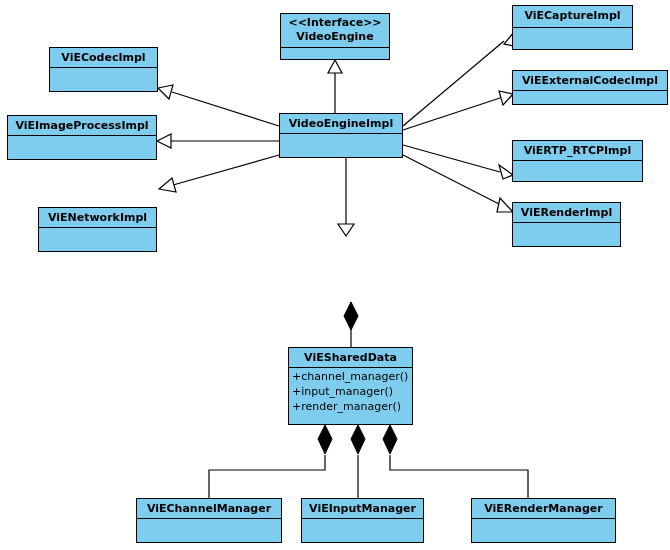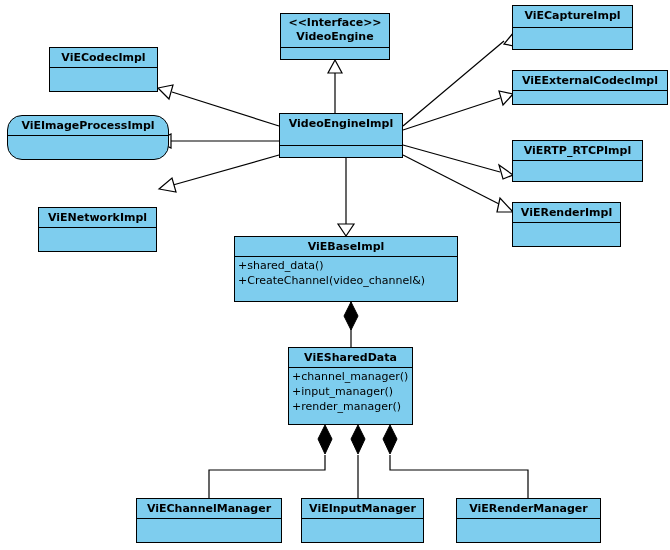--- a/index.html
+++ b/index.html
@@ -143,34 +143,34 @@
 
   <div class="uml-class" style="left:280px; top:13px; width:110px; height:47px;">
     <div class="uml-header two-line" style="height:34px;">
       <span class="stereo">&lt;&lt;Interface&gt;&gt;</span>
       <span class="cname">VideoEngine</span>
     </div>
     <div class="uml-body empty-body" style="height:11px;"></div>
   </div>
 
   <div class="uml-class" style="left:279px; top:113px; width:124px; height:45px;">
-    <div class="uml-header" style="height:32px;text-align:center;">
+    <div class="uml-header" style="height:20px;text-align:center;">
       <span class="cname">VideoEngineImpl</span>
     </div>
     <div class="uml-body empty-body" style="height:23px;"></div>
   </div>
 
   <div class="uml-class" style="left:49px; top:47px; width:109px; height:45px;">
     <div class="uml-header" style="height:20px;">
       <span class="cname">ViECodecImpl</span>
     </div>
     <div class="uml-body empty-body" style="height:23px;"></div>
   </div>
 
-  <div class="uml-class" style="left:7px; top:115px; width:162px; height:45px;border-radius:15px;">
+  <div class="uml-class" style="left:7px; top:115px; width:150px; height:45px;">
     <div class="uml-header" style="height:20px;">
       <span class="cname">ViEImageProcessImpl</span>
     </div>
     <div class="uml-body empty-body" style="height:23px;"></div>
   </div>
 
   <div class="uml-class" style="left:38px; top:178px; width:119px; height:45px;margin-top:29px;">
     <div class="uml-header" style="height:20px;">
       <span class="cname">ViENetworkImpl</span>
     </div>
@@ -198,29 +198,20 @@
     <div class="uml-body empty-body" style="height:20px;"></div>
   </div>
 
   <div class="uml-class" style="left:512px; top:202px; width:109px; height:45px;">
     <div class="uml-header" style="height:20px;">
       <span class="cname">ViERenderImpl</span>
     </div>
     <div class="uml-body empty-body" style="height:23px;"></div>
   </div>
 
-  <div class="uml-class" style="left:234px; top:236px; width:224px; height:66px;">
-    <div class="uml-header" style="height:20px;">
-      <span class="cname">ViEBaseImpl</span>
-    </div>
-    <div class="uml-body" style="height:44px;">
-      <div class="uml-attr">+shared_data()</div>
-      <div class="uml-attr">+CreateChannel(video_channel&amp;)</div>
-    </div>
-  </div>
 
   <div class="uml-class" style="left:288px; top:347px; width:125px; height:78px;">
     <div class="uml-header" style="height:20px;">
       <span class="cname">ViESharedData</span>
     </div>
     <div class="uml-body" style="height:56px;">
       <div class="uml-attr">+channel_manager()</div>
       <div class="uml-attr">+input_manager()</div>
       <div class="uml-attr">+render_manager()</div>
     </div>
@@ -233,20 +224,20 @@
     <div class="uml-body empty-body" style="height:23px;"></div>
   </div>
 
   <div class="uml-class" style="left:301px; top:498px; width:123px; height:45px;">
     <div class="uml-header" style="height:20px;">
       <span class="cname">ViEInputManager</span>
     </div>
     <div class="uml-body empty-body" style="height:23px;"></div>
   </div>
 
-  <div class="uml-class" style="left:456px; top:498px; width:145px; height:45px;">
+  <div class="uml-class" style="left:471px; top:498px; width:145px; height:45px;">
     <div class="uml-header" style="height:20px;">
       <span class="cname">ViERenderManager</span>
     </div>
     <div class="uml-body empty-body" style="height:23px;"></div>
   </div>
 
 </div>
 
 </body></html>

